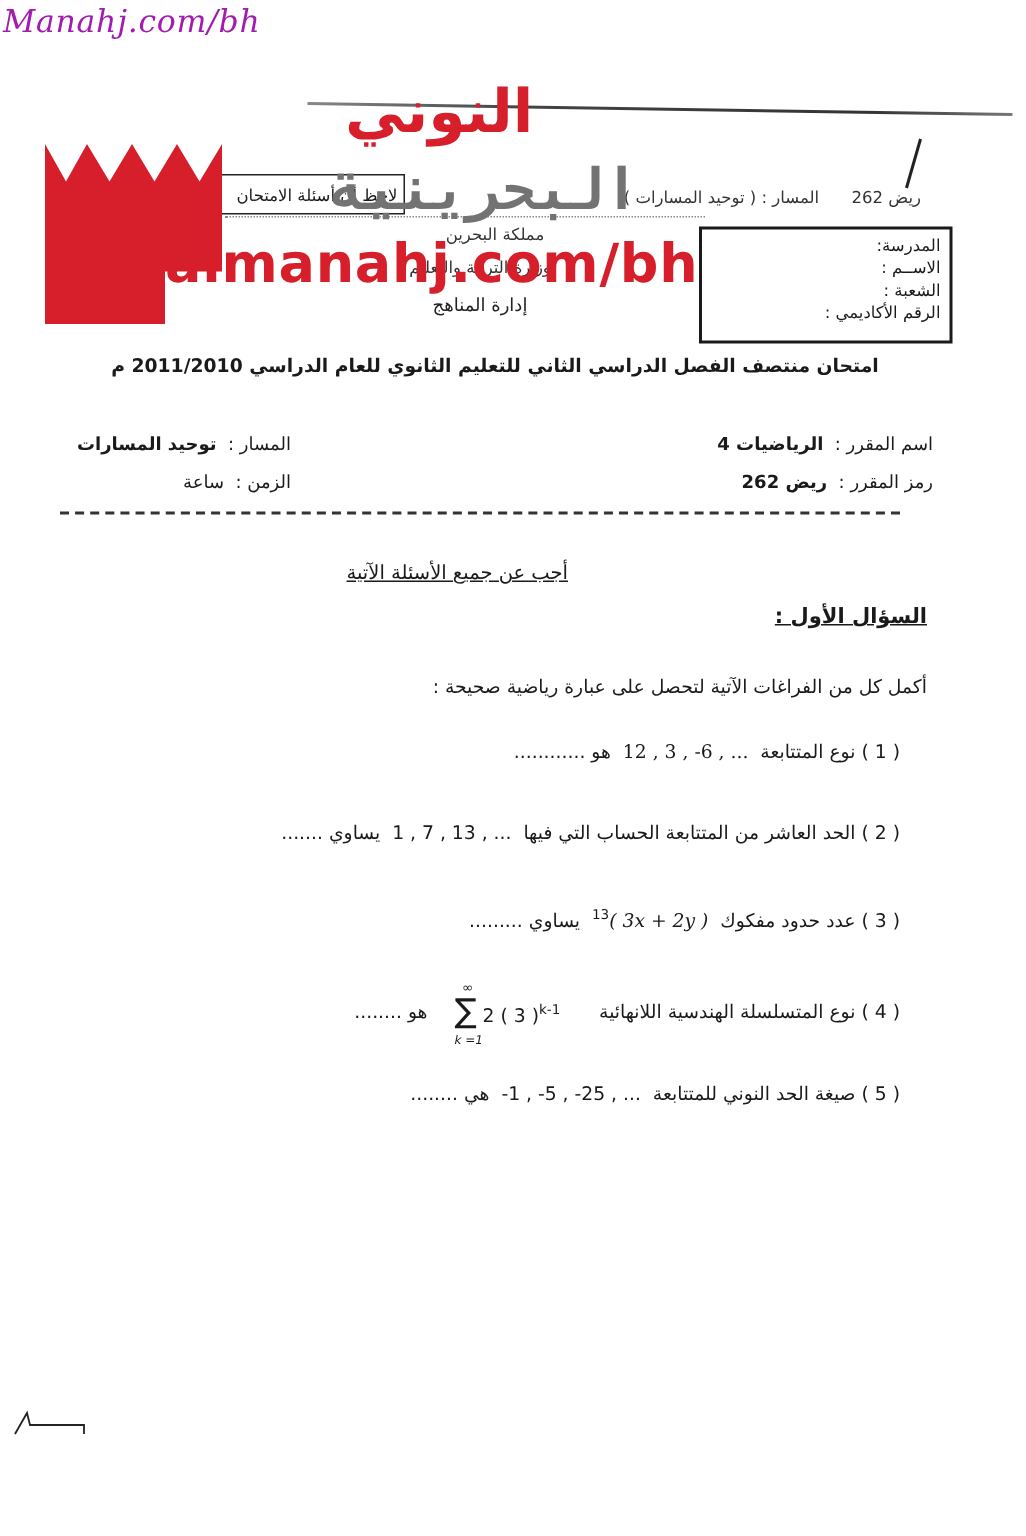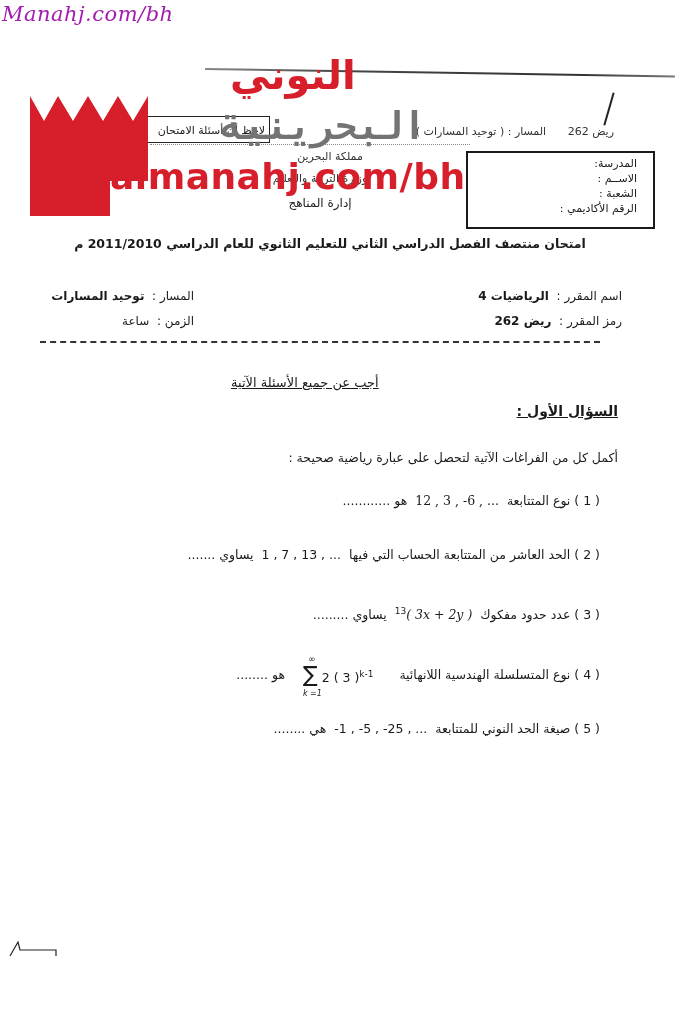--- a/index.html
+++ b/index.html
@@ -25,22 +25,22 @@
     .dotted-rule { left: 150px; top: 144px; width: 320px; border-top: 1px dotted #888; }
     .notice-box {
       left: 145px; top: 116px; width: 125px; height: 27px; border: 1.5px solid #222;
       font-size: 11px; line-height: 27px; text-align: right; padding-right: 4px; overflow: hidden; box-sizing: border-box;
     }
     .mark-box { left: 33px; top: 185px; width: 57px; height: 30px; border: 1.5px solid #222; border-top: none; box-sizing: border-box; text-align:center; font-size: 13px; line-height: 22px; font-weight: bold; }
     .kingdom { left: 275px; top: 150px; font-size: 11px; color: #333; width: 110px; text-align: center; }
     .ministry { left: 260px; top: 172px; font-size: 11px; color: #333; width: 120px; text-align: center; }
     .dept { left: 260px; top: 196px; font-size: 12px; color: #222; width: 120px; text-align: center; }
     .student-box {
-      left: 466px; top: 151px; width: 189px; height: 78px; border: 2px solid #1a1a1a; box-sizing: border-box;
-      padding: 3px 16px; font-size: 11px; line-height: 15px; text-align: right;
+      left: 466px; top: 151px; width: 169px; height: 78px; border: 2px solid #1a1a1a; box-sizing: border-box;
+      padding: 3px 6px; font-size: 11px; line-height: 15px; text-align: right;
     }
     .student-box div { direction: rtl; }
     .exam-title { left: 40px; top: 236px; width: 580px; text-align: center; font-size: 12.5px; font-weight: bold; }
     .info-right { right: 62px; font-size: 12px; }
     .info-left { right: 490px; font-size: 12px; }
     .info-right b, .info-left b { font-weight: bold; }
     .dash-rule { left: 40px; top: 341px; width: 560px; border-top: 2px dashed #333; }
     .instruction { left: 231px; top: 375px; font-size: 13px; text-decoration: underline; text-align: right; }
     .q-title { right: 66px; top: 403px; font-size: 14px; font-weight: bold; text-decoration: underline; }
     .q-intro { right: 66px; top: 450px; font-size: 12.5px; }

